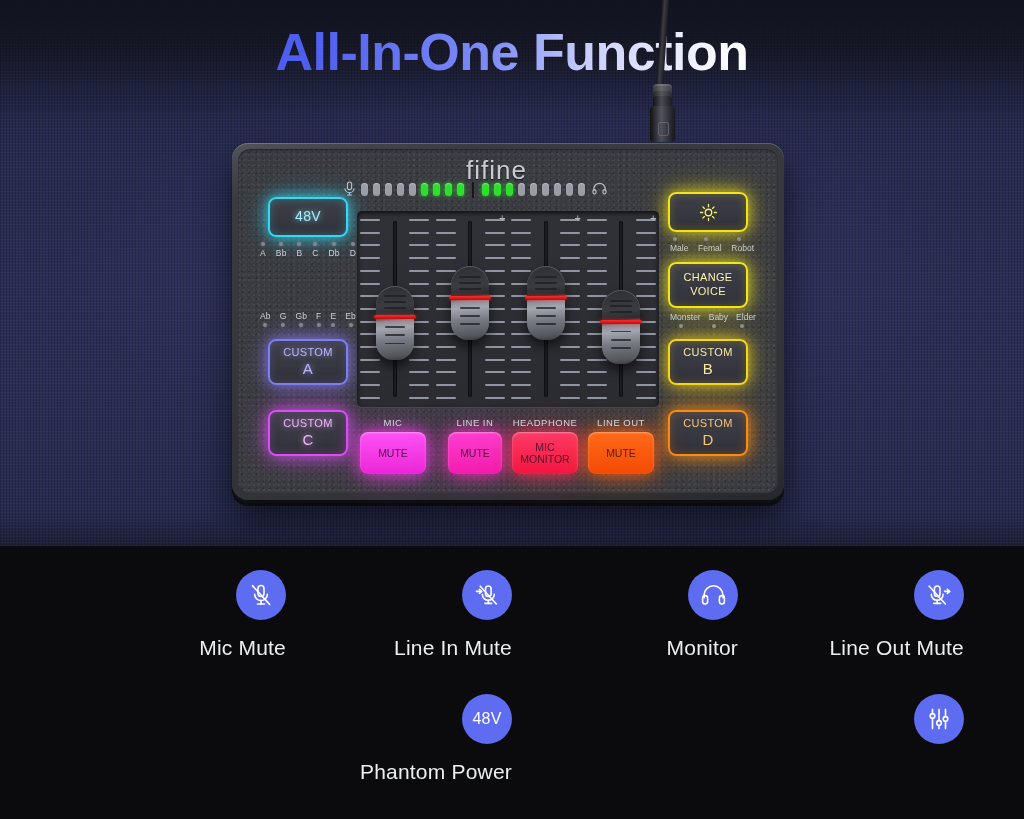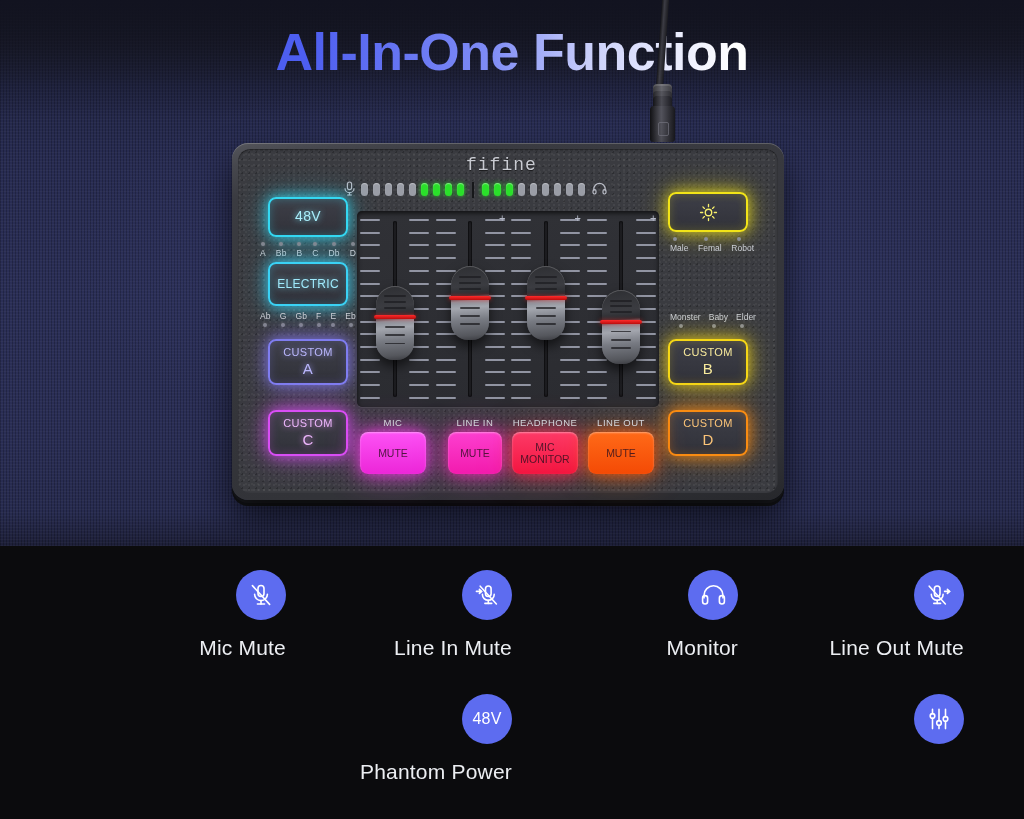--- a/index.html
+++ b/index.html
@@ -87,22 +87,22 @@
     background-image:
       radial-gradient(circle at 18% 16%, rgba(255,255,255,.05) 0 1px, transparent 1px),
       radial-gradient(circle at 62% 44%, rgba(0,0,0,.22) 0 1px, transparent 1px),
       radial-gradient(circle at 34% 78%, rgba(255,255,255,.04) 0 1px, transparent 1px);
     background-size: 5px 5px, 7px 7px, 6px 6px;
     box-shadow: inset 0 1px 2px rgba(0,0,0,.5);
   }
 
   .logo {
     position: absolute; left: 228px; top: 6px;
-    font-size: 18px; color: #c9cbd2; letter-spacing: 1px;
-    font-family: Liberation Mono, monospace;
+    font-size: 26px; color: #c9cbd2; letter-spacing: 1px;
+    font-family: Liberation Sans, sans-serif;
     text-shadow: 0 1px 1px rgba(0,0,0,.6);
   }
 
   
   .meter { position: absolute; left: 105px; top: 32px; display: flex; align-items: center; gap: 5px; }
   .meter .glyph { color: #b9bcc6; font-size: 14px; line-height: 1; }
   .led { width: 7px; height: 13px; border-radius: 3.5px; }
   .led.off { background: #9a9da6; box-shadow: inset 0 1px 1px rgba(255,255,255,.35); }
   .led.on  { background: #2ae02a; box-shadow: 0 0 5px rgba(42,224,42,.85), inset 0 1px 1px rgba(255,255,255,.4); }
   .led-div { width: 2px; height: 16px; background: #16171a; margin: 0 3px; }
@@ -320,23 +320,20 @@
         <span class="n">
             <span class="dot"></span>
             <span class="lab">Db</span>
           </span>
         <span class="n">
             <span class="dot"></span>
             <span class="lab">D</span>
           </span>
       </div>
 
-      <div class="gbtn belectric">
-        <span>ELECTRIC</span>
-      </div>
 
       <div class="notes below notesB">
         <span class="n">
             <span class="dot"></span>
             <span class="lab">Ab</span>
           </span>
         <span class="n">
             <span class="dot"></span>
             <span class="lab">G</span>
           </span>
@@ -384,20 +381,24 @@
         <span class="n">
             <span class="dot"></span>
             <span class="lab">Femal</span>
           </span>
         <span class="n">
             <span class="dot"></span>
             <span class="lab">Robot</span>
           </span>
       </div>
 
+      <div class="gbtn bchange">
+        <span>CHANGE</span>
+        <span>VOICE</span>
+      </div>
 
       <div class="vfx below vfxB">
         <span class="n">
             <span class="dot"></span>
             <span class="lab">Monster</span>
           </span>
         <span class="n">
             <span class="dot"></span>
             <span class="lab">Baby</span>
           </span>

